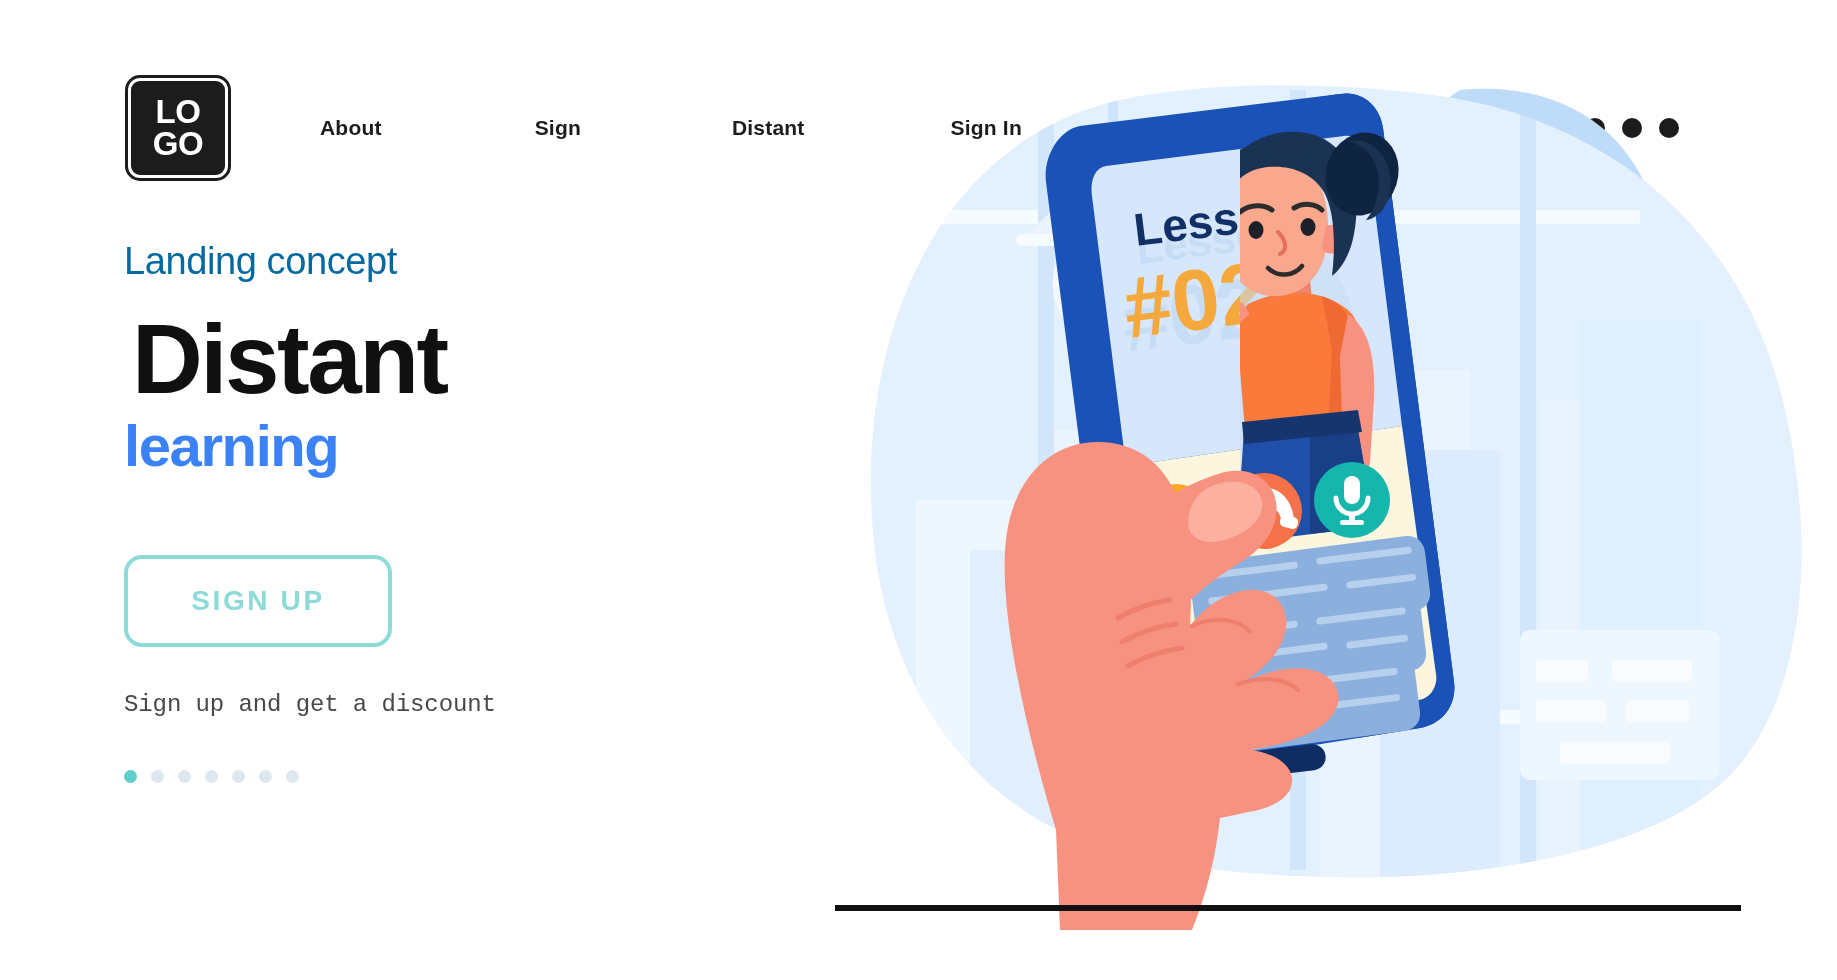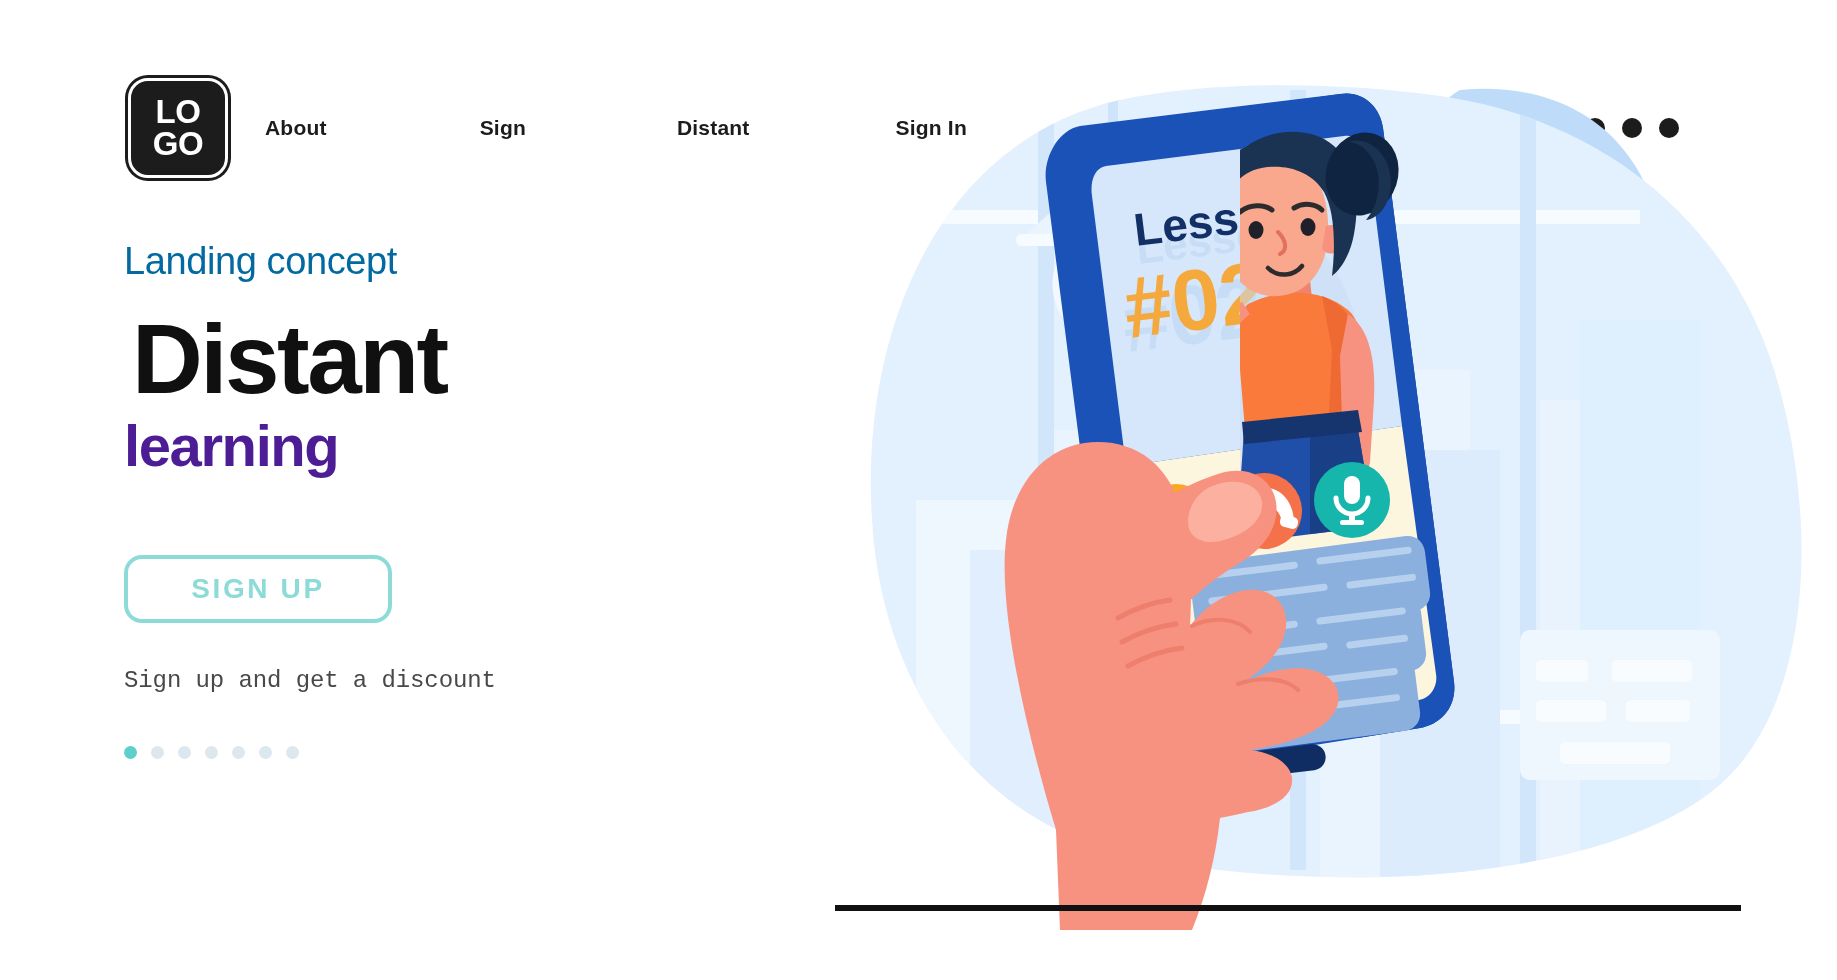--- a/index.html
+++ b/index.html
@@ -27,21 +27,21 @@
     top: 88px;
     left: 124px;
     right: 80px;
     height: 80px;
     display: flex;
     align-items: center;
   }
   .logo {
     width: 94px;
     height: 94px;
-    border-radius: 20px;
+    border-radius: 12px;
     background: #1c1c1c;
     border: 3px solid #ffffff;
     box-shadow: 0 0 0 3px #1c1c1c;
     display: flex;
     flex-direction: column;
     align-items: center;
     justify-content: center;
     flex: 0 0 auto;
     margin-left: 4px;
   }
@@ -49,21 +49,21 @@
     color: #ffffff;
     font-weight: 700;
     font-size: 33px;
     line-height: 32px;
     letter-spacing: -0.5px;
     font-family: "Liberation Sans", sans-serif;
   }
   .nav {
     display: flex;
     align-items: center;
-    margin-left: 37px;
+    margin-left: 92px;
   }
   .nav-item {
     font-size: 21px;
     font-weight: 700;
     color: #1c1c1c;
     letter-spacing: 0.2px;
     text-decoration: none;
     cursor: pointer;
     white-space: nowrap;
   }
@@ -105,29 +105,29 @@
     font-size: 98px;
     font-weight: 700;
     color: #101010;
     letter-spacing: -2.5px;
     line-height: 96px;
     margin: 8px;
   }
   .title-sub {
     font-size: 58px;
     font-weight: 700;
-    color: #4c1d95;
+    color: #3b82f6;
     letter-spacing: -1.4px;
     line-height: 62px;
     margin: 8px 0 0 0;
   }
   .cta {
     margin-top: 78px;
     width: 268px;
-    height: 68px;
+    height: 92px;
     border: 4px solid #8ddbd8;
     border-radius: 18px;
     background: #ffffff;
     color: #8ddbd8;
     font-size: 28px;
     font-weight: 700;
     letter-spacing: 2.6px;
     display: flex;
     align-items: center;
     justify-content: center;

